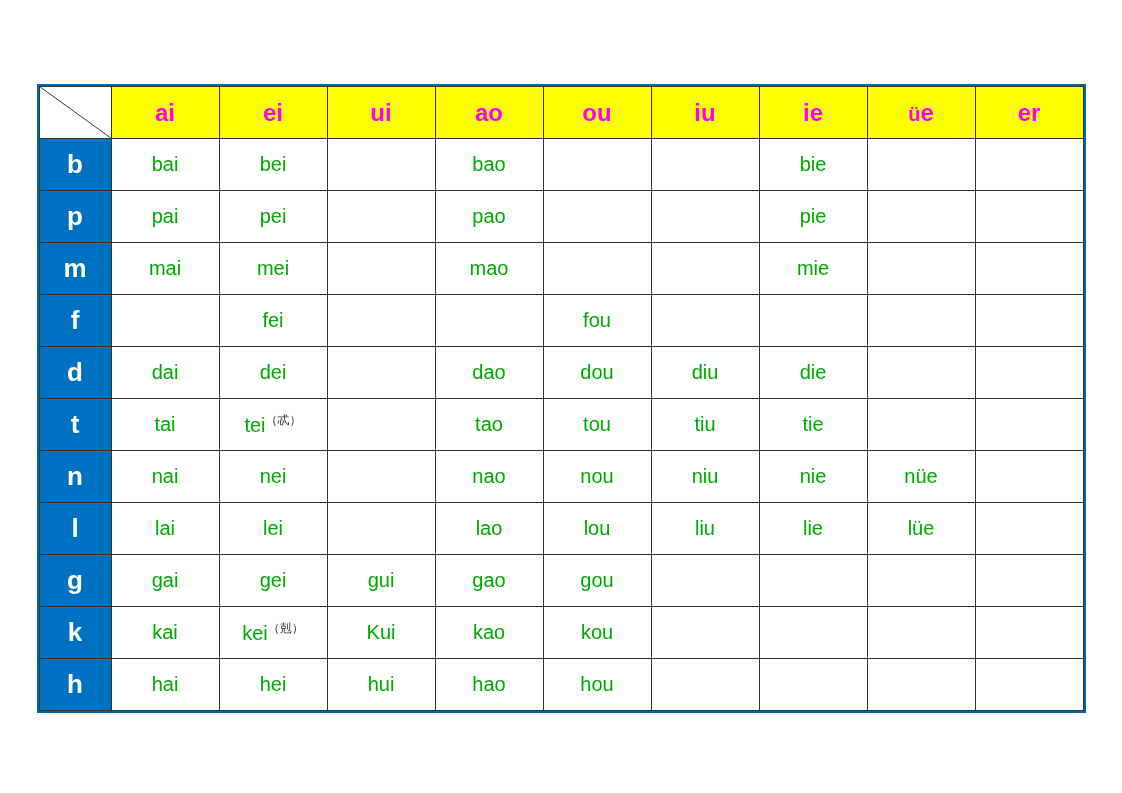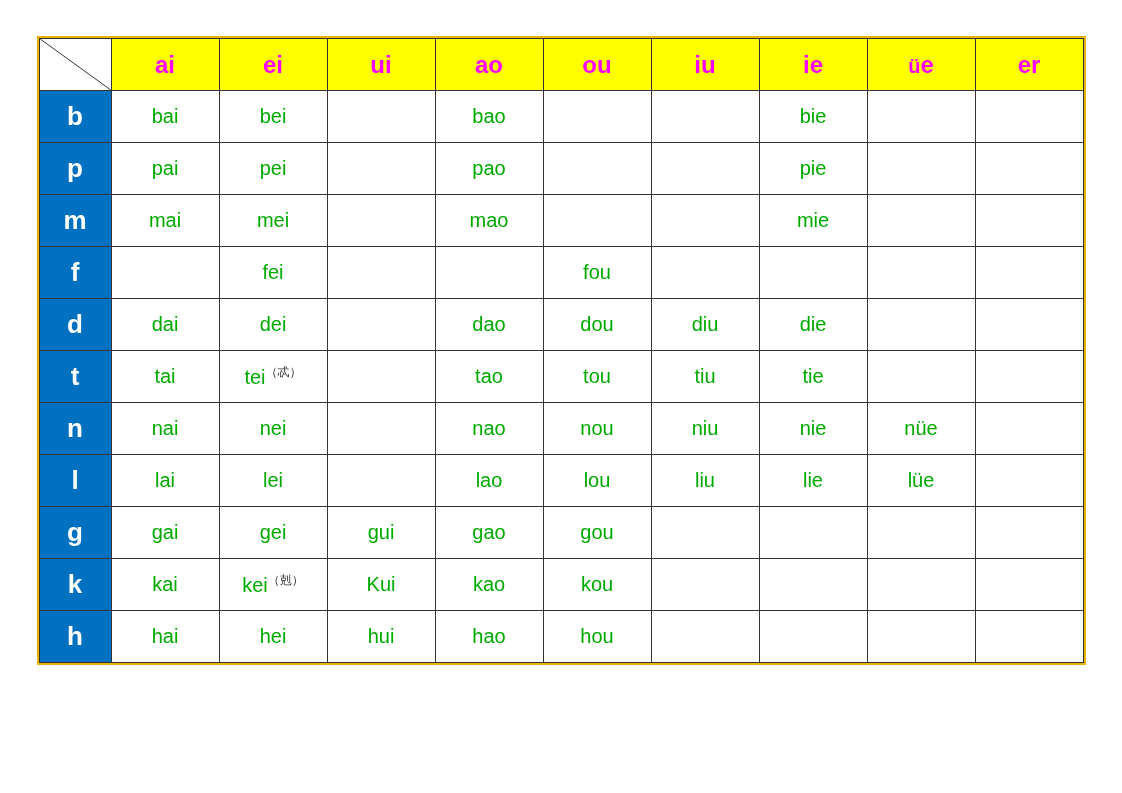--- a/index.html
+++ b/index.html
@@ -14,21 +14,22 @@
       min-height: 793px;
     }
     .page-title {
       font-size: 28px;
       font-weight: bold;
       margin-bottom: 16px;
       text-align: center;
       font-family: "SimHei", "STHeiti", sans-serif;
     }
     .table-container {
-      border: 2px solid #eab308;
+      border: 2px solid #0369a1;
+      margin-top: 48px;
     }
     table {
       border-collapse: collapse;
       table-layout: fixed;
     }
     td, th {
       border: 1px solid #333;
       text-align: center;
       vertical-align: middle;
       font-size: 22px;

